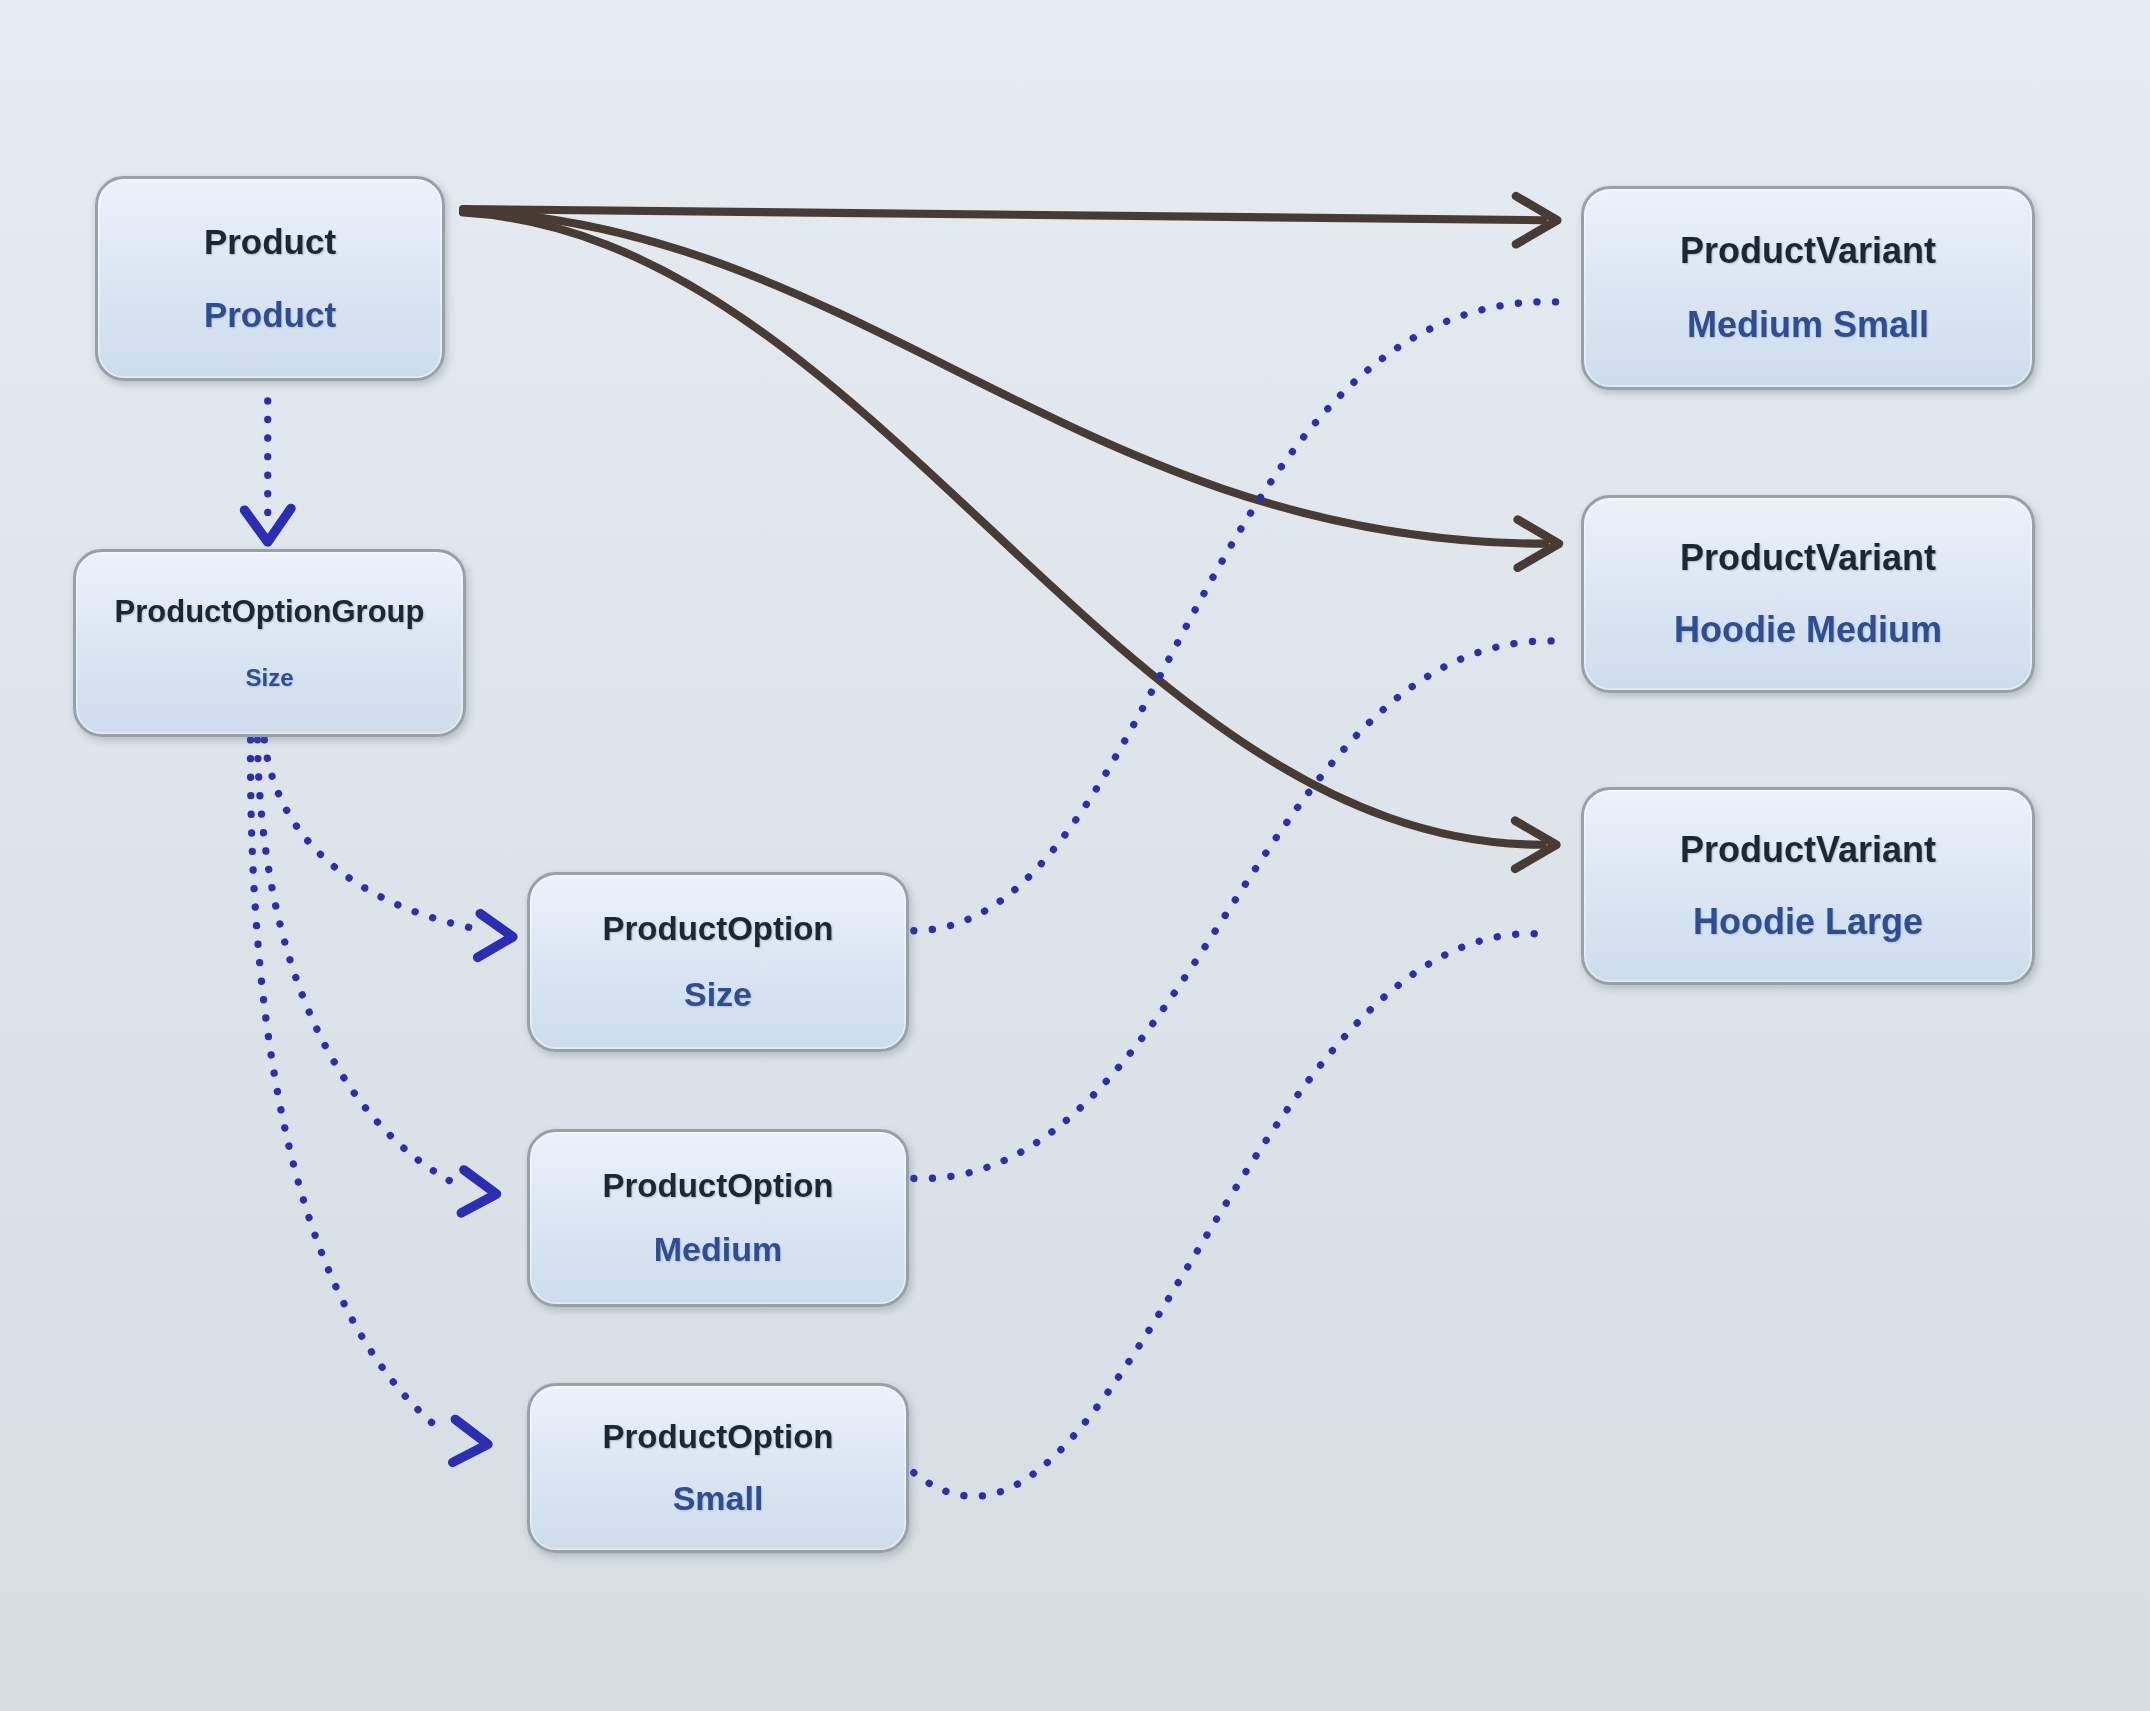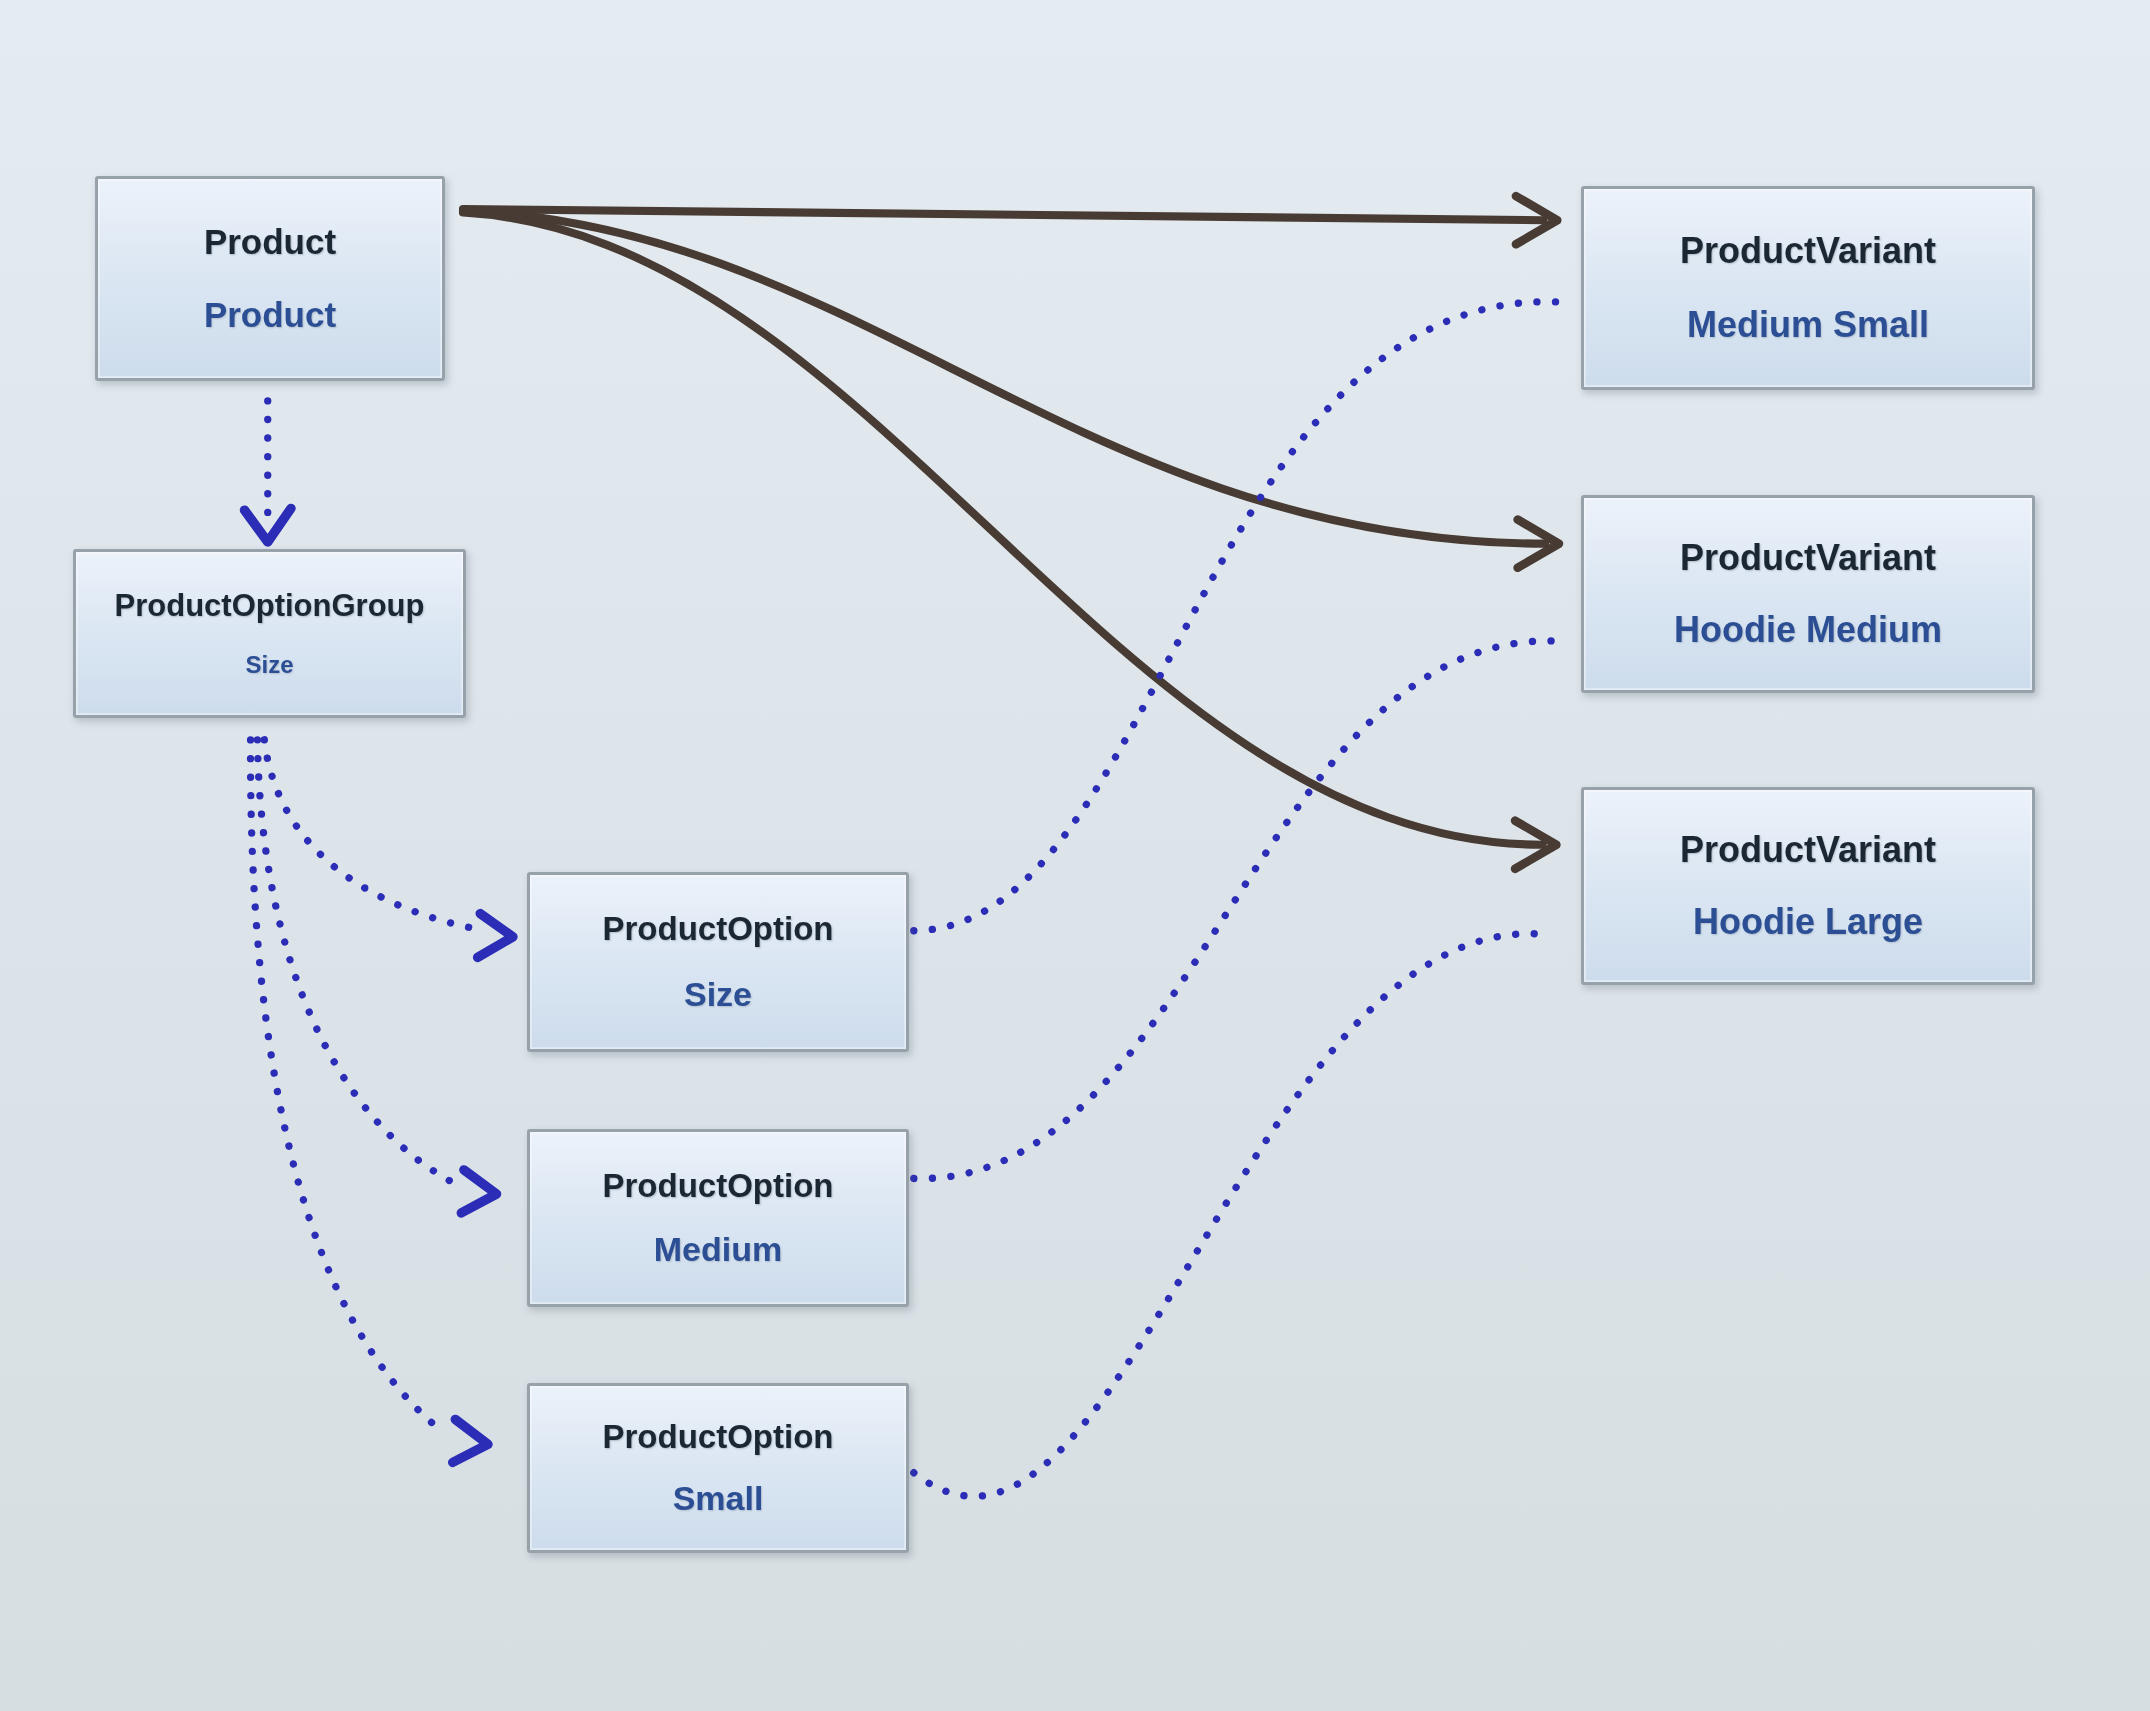--- a/index.html
+++ b/index.html
@@ -42,21 +42,21 @@
     fill: none;
     stroke: var(--dotted-arrow);
     stroke-width: 11;
     stroke-linecap: round;
     stroke-linejoin: round;
   }
   .node {
     position: absolute;
     box-sizing: border-box;
     border: 3.4px solid var(--box-border);
-    border-radius: 3px;
+    border-radius: 29px;
     background: linear-gradient(180deg, var(--box-fill-top) 0%, #dce7f3 45%, var(--box-fill-bottom) 100%);
     box-shadow: 2.6px 3.4px 7.7px rgba(90,100,112,0.28), inset 0 0 0 1.7px rgba(255,255,255,0.45);
     display: flex;
     flex-direction: column;
     justify-content: space-evenly;
     align-items: center;
     text-align: center;
     padding: 8.6px 13.8px;
   }
   .node-title {
@@ -66,21 +66,21 @@
     white-space: nowrap;
   }
   .node-value {
     font-weight: bold;
     color: var(--value-text);
     text-shadow: 0.9px 0.9px 1.7px rgba(40,50,60,0.2);
     white-space: nowrap;
   }
   
   .n-product      { left: 95px;  top: 176px;  width: 350px; height: 205px; }
-  .n-pog          { left: 73px;   top: 549px;  width: 393px; height: 169px; }
+  .n-pog          { left: 73px;   top: 549px;  width: 393px; height: 188px; }
   .n-opt-small    { left: 527px;  top: 872px; width: 382px; height: 180px; }
   .n-opt-medium   { left: 527px;  top: 1129px; width: 382px; height: 178px; }
   .n-opt-large    { left: 527px;  top: 1383px; width: 382px; height: 170px; }
   .n-var-small    { left: 1581px; top: 186px;  width: 454px; height: 204px; }
   .n-var-medium   { left: 1581px; top: 495px;  width: 454px; height: 198px; }
   .n-var-large    { left: 1581px; top: 787px;  width: 454px; height: 198px; }
 
   .n-product .node-title    { font-size: 35px; }
   .n-product .node-value    { font-size: 35px; }
   .n-pog .node-title        { font-size: 31px; }

